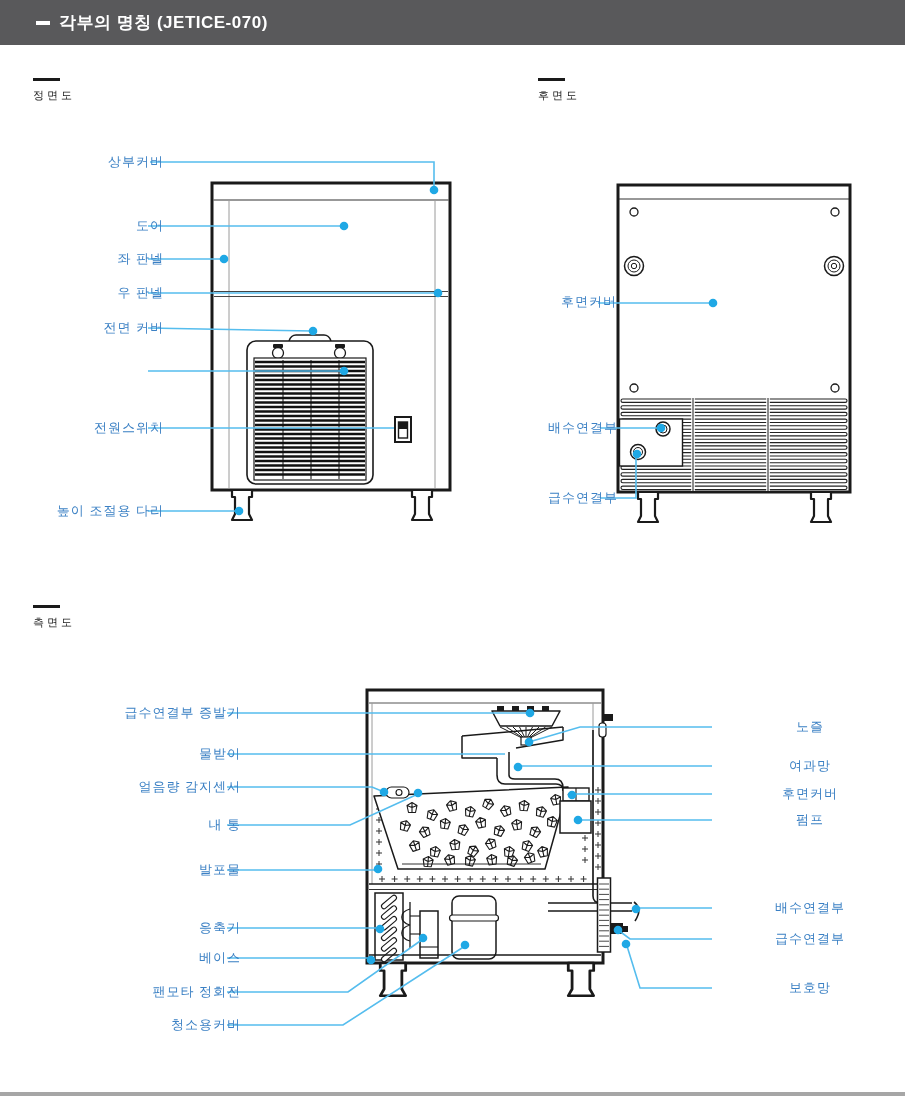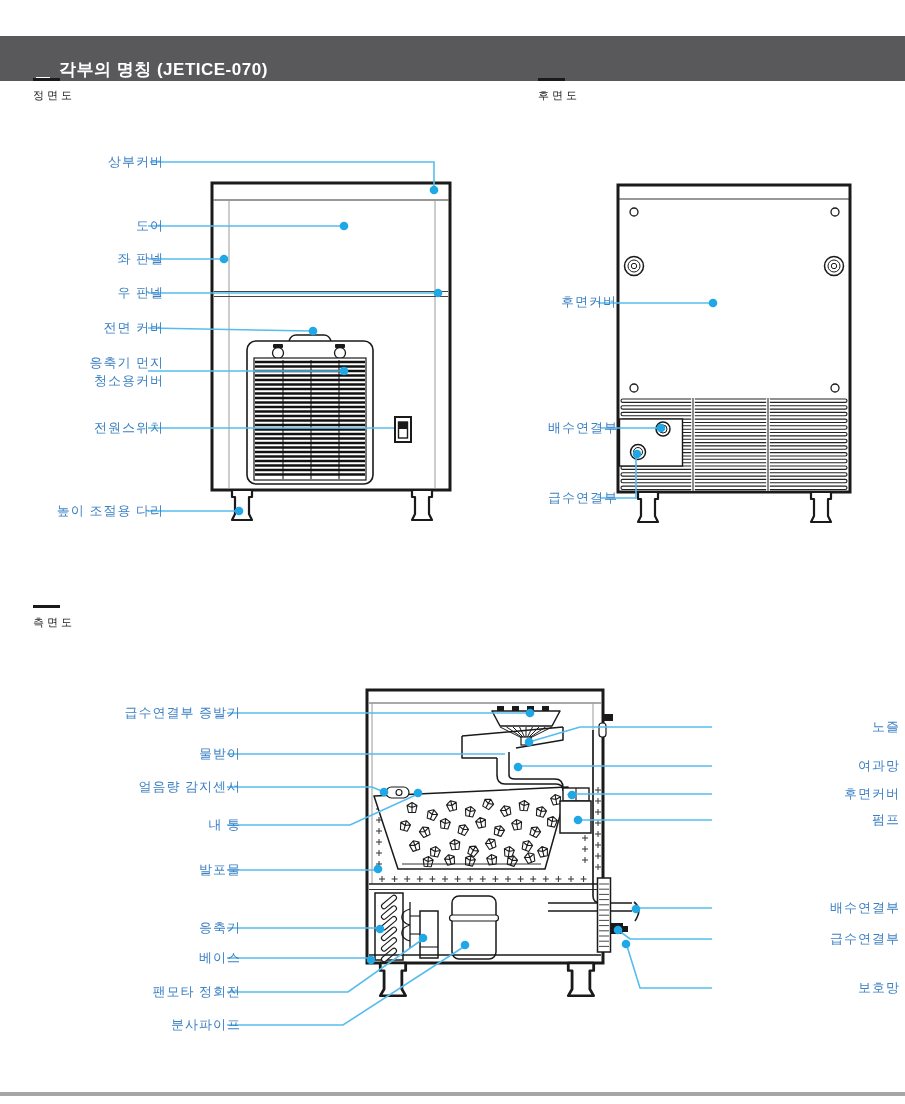--- a/index.html
+++ b/index.html
@@ -1,27 +1,27 @@
 <!DOCTYPE html>
 <html><head>
 <meta charset="utf-8">
 <style>
   html,body{margin:0;padding:0;background:#fff;}
   #page{position:relative;width:905px;height:1104px;background:#fff;overflow:hidden;
         font-family:"Liberation Sans","DejaVu Sans",sans-serif;}
   #header{position:absolute;left:0;top:0;width:905px;height:45px;background:#59595b;
-          display:flex;align-items:flex-end;margin-top:36px;}
+          display:flex;align-items:center;}
   #header .dash{display:inline-block;width:14px;height:4px;background:#fff;margin:0 9px 0 36px;}
   #header .htitle{color:#fff;font-size:17px;font-weight:bold;letter-spacing:0.5px;}
   .vtitle{position:absolute;font-size:11px;color:#1a1a1a;letter-spacing:3px;font-weight:500;}
   .tmark{position:absolute;width:27px;height:3px;background:#1a1a1a;}
   .lbl{position:absolute;font-size:13px;color:#3b80c4;letter-spacing:1px;line-height:18px;
        white-space:pre-line;}
   .r{text-align:right;margin-left:24px;}
-  .l{text-align:right;}
+  .l{text-align:center;}
   #footbar{position:absolute;left:0;top:1092px;width:905px;height:4px;background:#a6a6a6;}
   svg{position:absolute;left:0;top:0;}
 </style>
 </head>
 <body>
 
 <div id="page">
 
   <div id="header">
     <span class="dash"></span>
@@ -393,38 +393,36 @@
         <circle cx="618" cy="930" r="4.3"></circle>
         <circle cx="626" cy="944" r="4.3"></circle>
       </g>
   </svg>
 
   <div class="lbl r" style="left:0;top:153px;width:140px">상부커버</div>
   <div class="lbl r" style="left:0;top:217px;width:140px">도어</div>
   <div class="lbl r" style="left:0;top:250px;width:140px">좌 판넬</div>
   <div class="lbl r" style="left:0;top:284px;width:140px">우 판넬</div>
   <div class="lbl r" style="left:0;top:319px;width:140px">전면 커버</div>
-  <div class="lbl r" style="left:0;top:354px;width:140px">응축기 먼지
-청소용커버</div>
   <div class="lbl r" style="left:0;top:419px;width:140px">전원스위치</div>
   <div class="lbl r" style="left:0;top:502px;width:140px">높이 조절용 다리</div>
 
   <div class="lbl r" style="left:453px;top:293px;width:140px">후면커버</div>
   <div class="lbl r" style="left:454px;top:419px;width:140px">배수연결부</div>
   <div class="lbl r" style="left:454px;top:489px;width:140px">급수연결부</div>
 
   <div class="lbl r" style="left:0;top:704px;width:217px">급수연결부 증발기</div>
   <div class="lbl r" style="left:0;top:745px;width:217px">물받이</div>
   <div class="lbl r" style="left:0;top:778px;width:217px">얼음량 감지센서</div>
   <div class="lbl r" style="left:0;top:816px;width:217px">내 통</div>
   <div class="lbl r" style="left:0;top:861px;width:217px">발포물</div>
   <div class="lbl r" style="left:0;top:919px;width:217px">응축기</div>
   <div class="lbl r" style="left:0;top:949px;width:217px">베이스</div>
   <div class="lbl r" style="left:0;top:983px;width:217px">팬모타 정회전</div>
-  <div class="lbl r" style="left:0;top:1016px;width:217px">분사파이프</div>
+  <div class="lbl r" style="left:0;top:1016px;width:217px">청소용커버</div>
 
   <div class="lbl l" style="left:720px;top:718px;width:180px">노즐</div>
   <div class="lbl l" style="left:720px;top:757px;width:180px">여과망</div>
   <div class="lbl l" style="left:720px;top:785px;width:180px">후면커버</div>
   <div class="lbl l" style="left:720px;top:811px;width:180px">펌프</div>
   <div class="lbl l" style="left:720px;top:899px;width:180px">배수연결부</div>
   <div class="lbl l" style="left:720px;top:930px;width:180px">급수연결부</div>
   <div class="lbl l" style="left:720px;top:979px;width:180px">보호망</div>
 
   <div id="footbar"></div>

